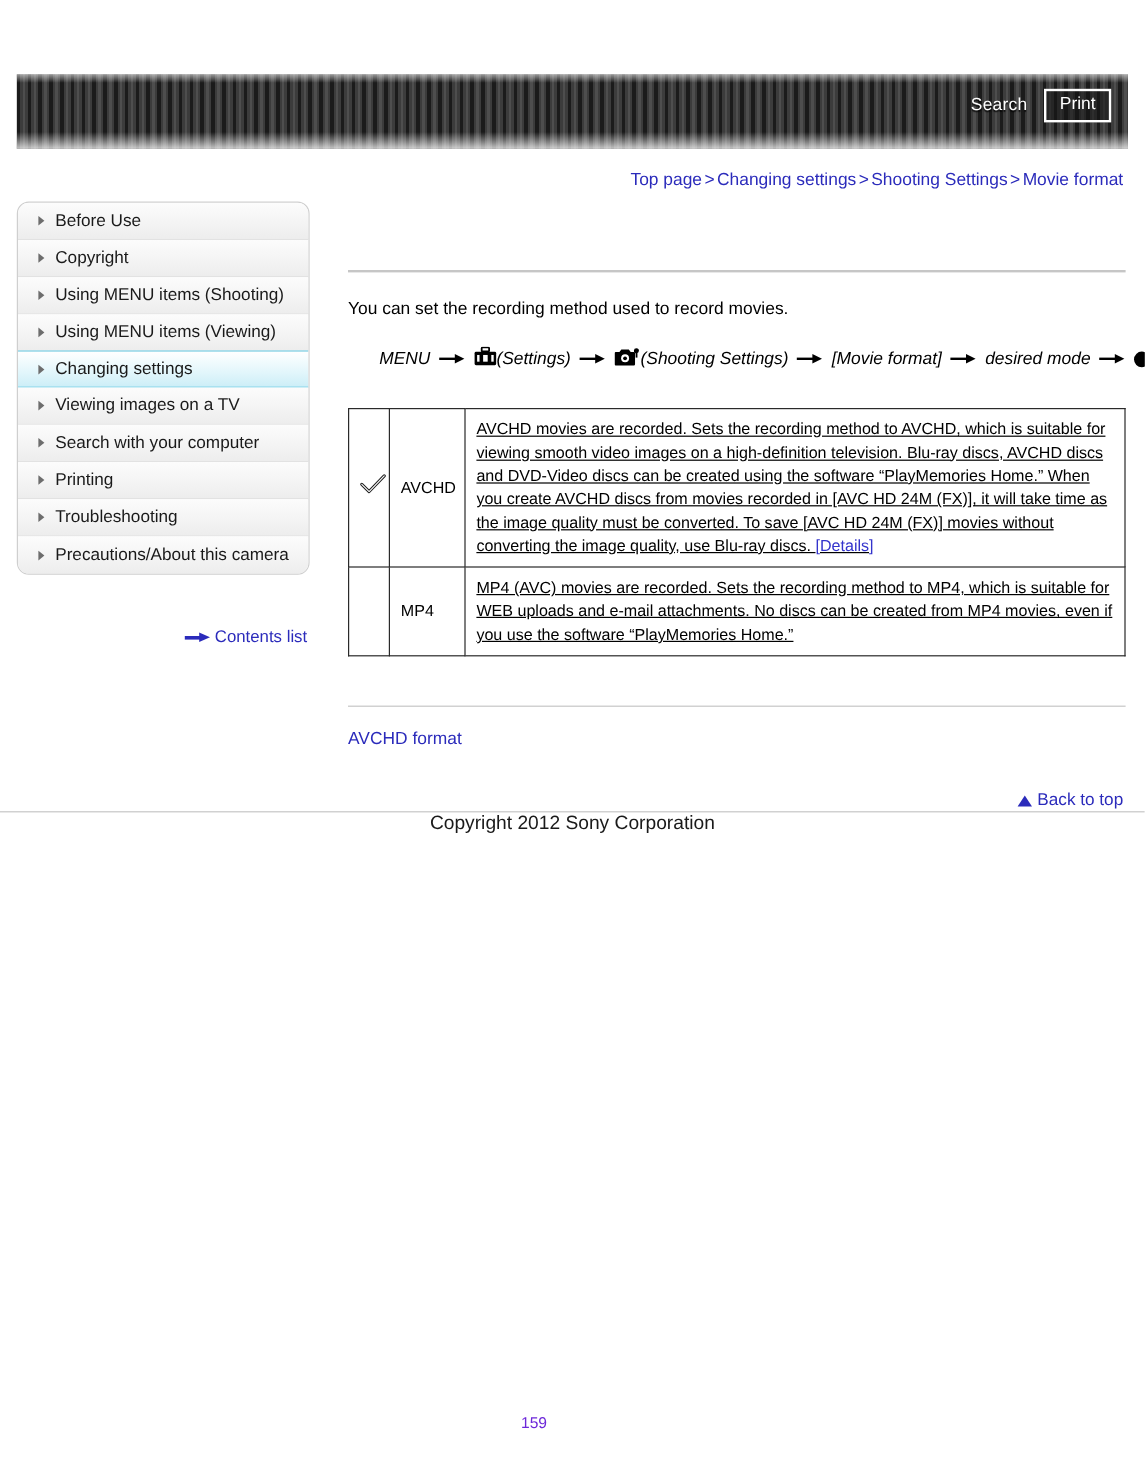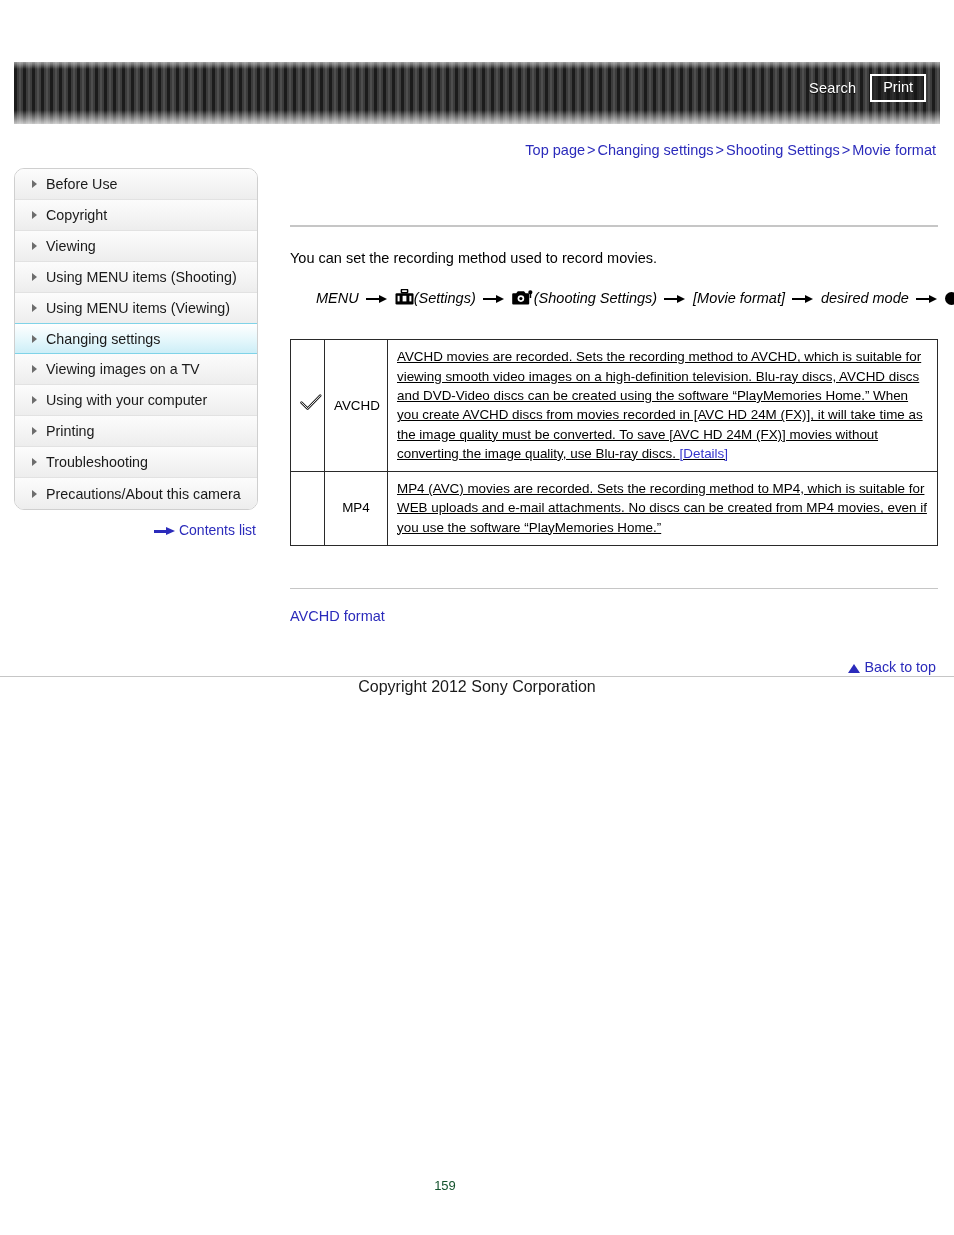--- a/index.html
+++ b/index.html
@@ -227,21 +227,21 @@
     table-layout: fixed;
   }
   .options-table td {
     border: 1px solid #2a2a2a;
     font-size: 13.4px;
     line-height: 1.44;
     vertical-align: middle;
     padding: 7px 9px 8px 9px;
   }
   .col-check { width: 34px; text-align: center; padding: 0; }
-  .col-label { width: 63px; text-align: center; padding: 0 4px; white-space: nowrap; }
+  .col-label { width: 63px; padding: 0 4px; white-space: nowrap; }
   .col-desc  { text-align: left; text-decoration: underline; }
   .col-desc a { color: #3434cc; text-decoration: none; cursor: pointer; }
 
   
   .rule-mid {
     position: absolute;
     left: 290px;
     top: 588px;
     width: 648px;
     border: 0;
@@ -293,21 +293,21 @@
     font-size: 16px;
     color: #1a1a1a;
   }
   .page-number {
     position: absolute;
     left: 0;
     top: 1178px;
     width: 890px;
     text-align: center;
     font-size: 13px;
-    color: #14532d;
+    color: #6d28d9;
   }
 </style>
 </head>
 <body>
 
 <div class="header-banner">
   <div class="header-actions">
     <span class="search-link">Search</span>
     <span class="print-button">Print</span>
   </div>
@@ -321,41 +321,37 @@
   <div class="nav-item">
     <span class="tri"></span>
     <span>Before Use</span>
   </div>
   <div class="nav-item">
     <span class="tri"></span>
     <span>Copyright</span>
   </div>
   <div class="nav-item">
     <span class="tri"></span>
-    <span>Viewing</span>
-  </div>
-  <div class="nav-item">
-    <span class="tri"></span>
     <span>Using MENU items (Shooting)</span>
   </div>
   <div class="nav-item">
     <span class="tri"></span>
     <span>Using MENU items (Viewing)</span>
   </div>
   <div class="nav-item selected">
     <span class="tri"></span>
     <span>Changing settings</span>
   </div>
   <div class="nav-item">
     <span class="tri"></span>
     <span>Viewing images on a TV</span>
   </div>
   <div class="nav-item">
     <span class="tri"></span>
-    <span>Using with your computer</span>
+    <span>Search with your computer</span>
   </div>
   <div class="nav-item">
     <span class="tri"></span>
     <span>Printing</span>
   </div>
   <div class="nav-item">
     <span class="tri"></span>
     <span>Troubleshooting</span>
   </div>
   <div class="nav-item">

